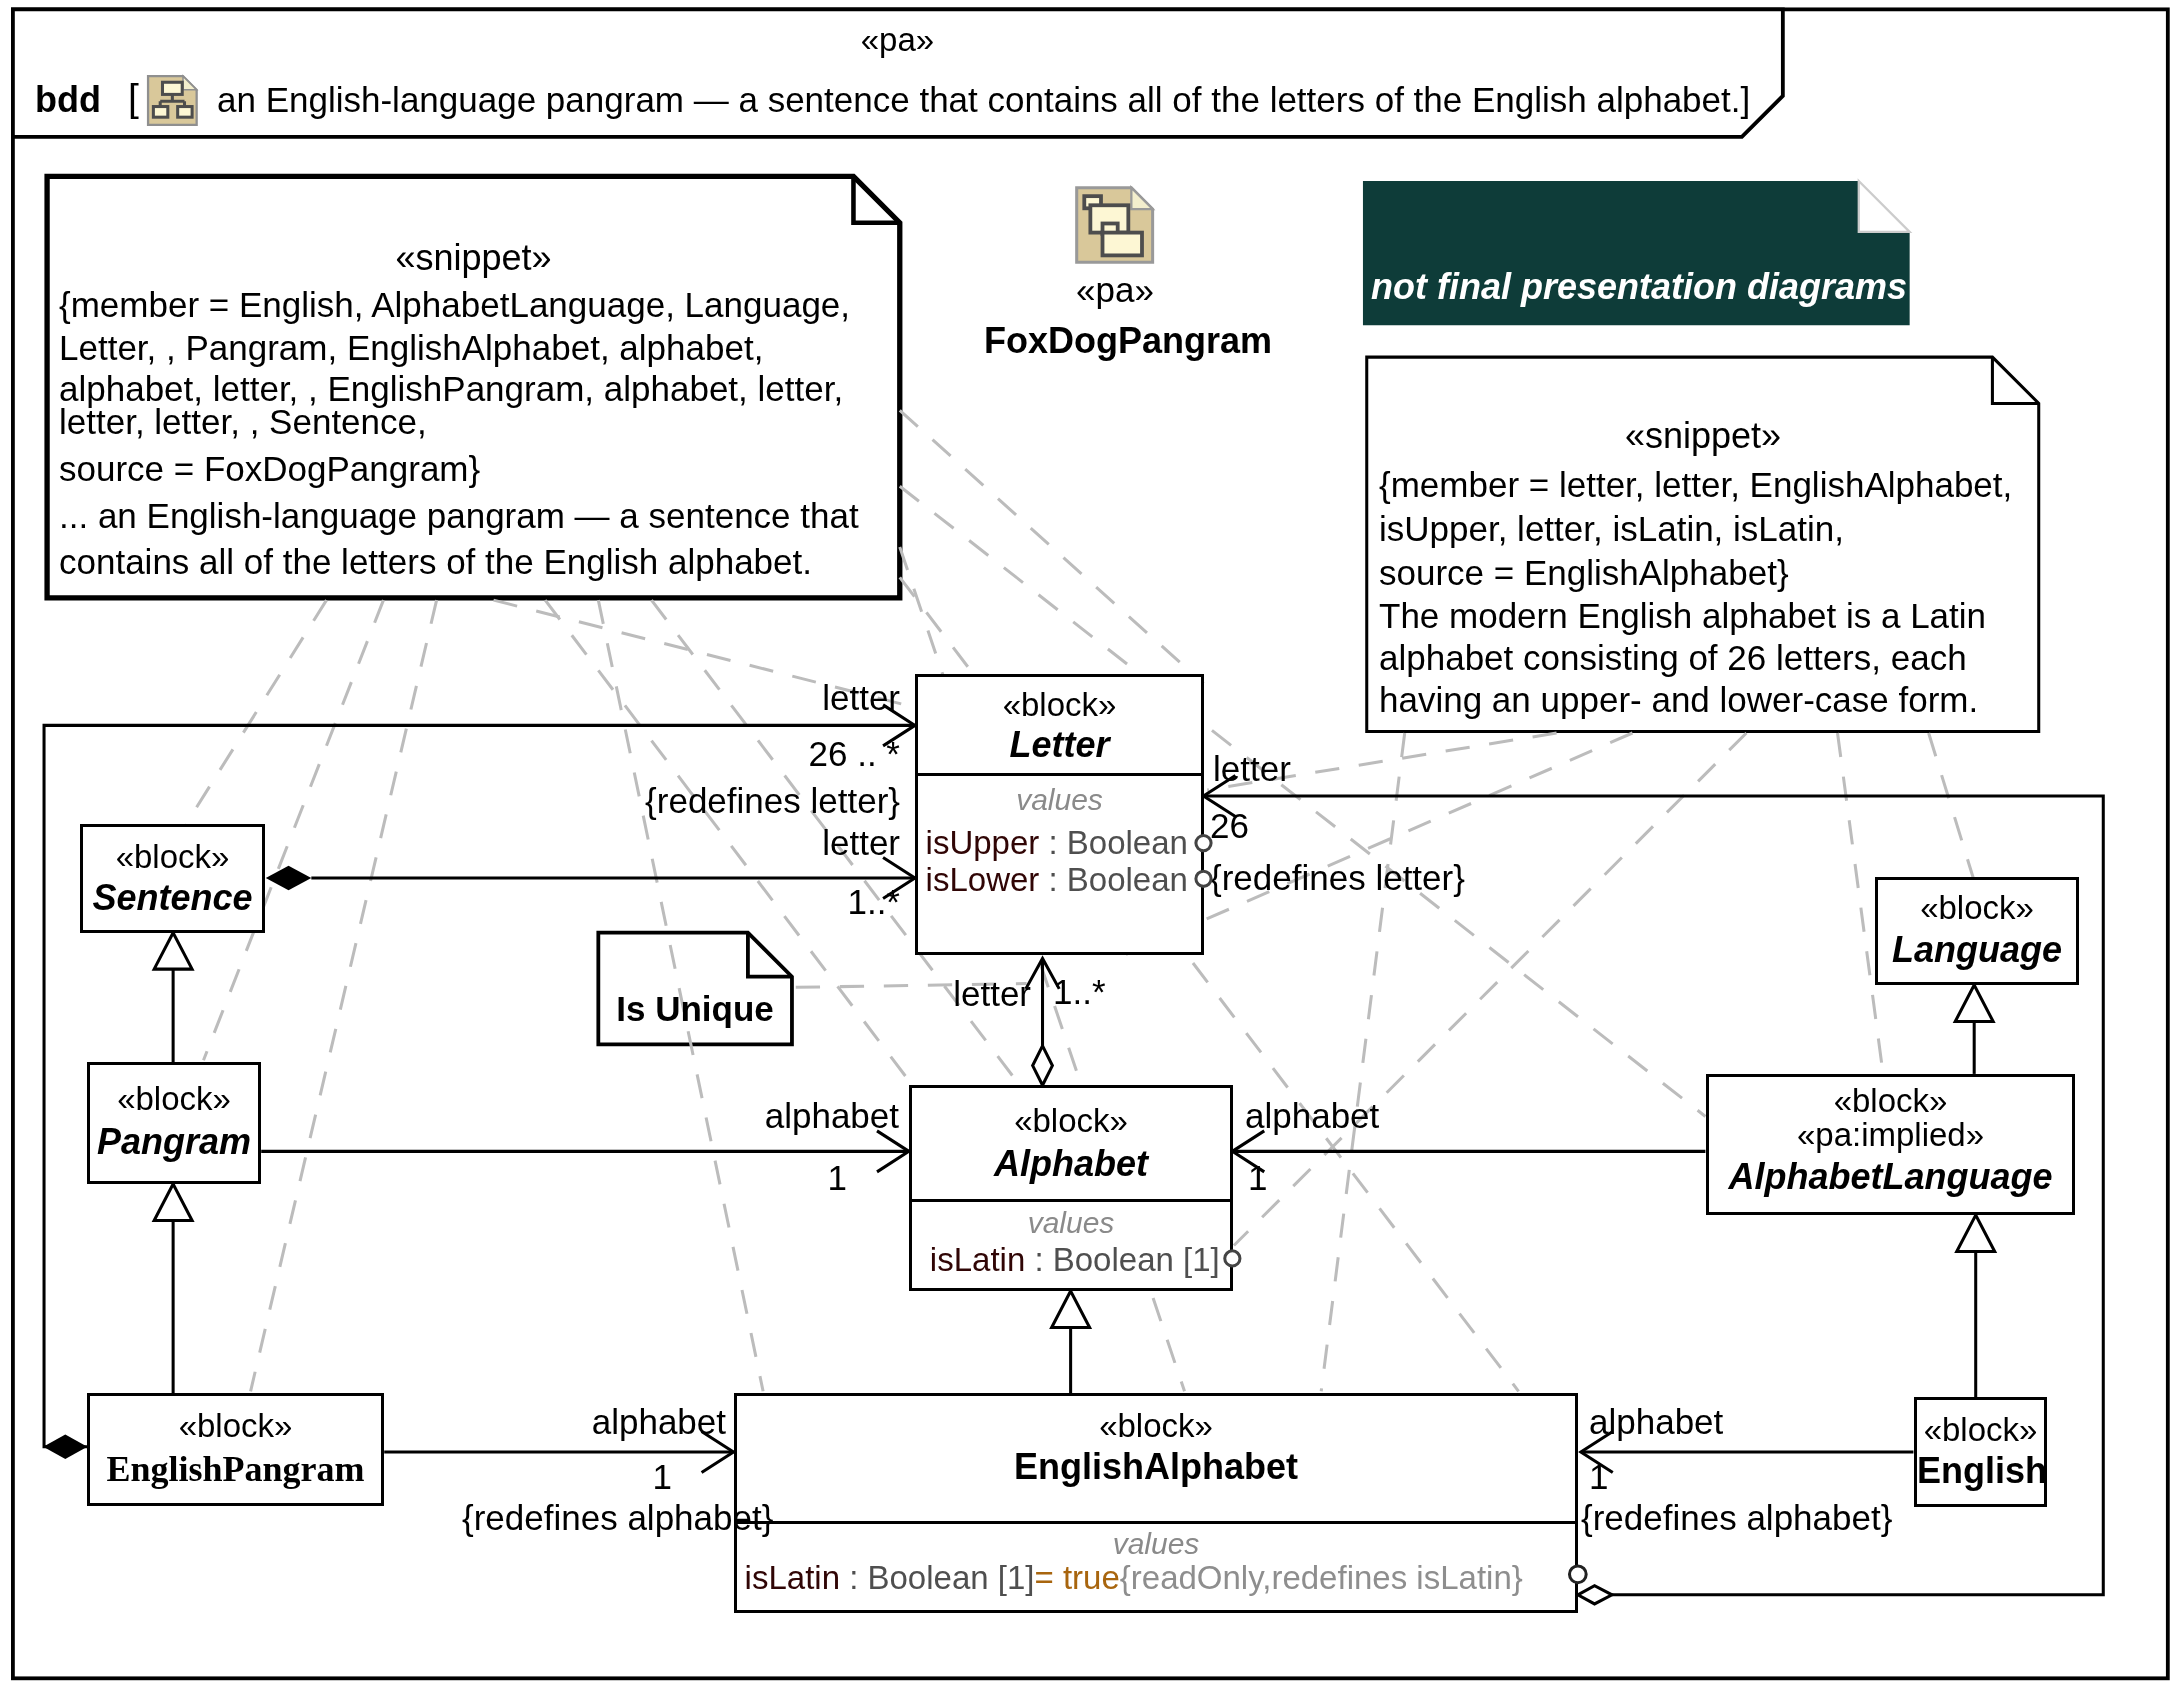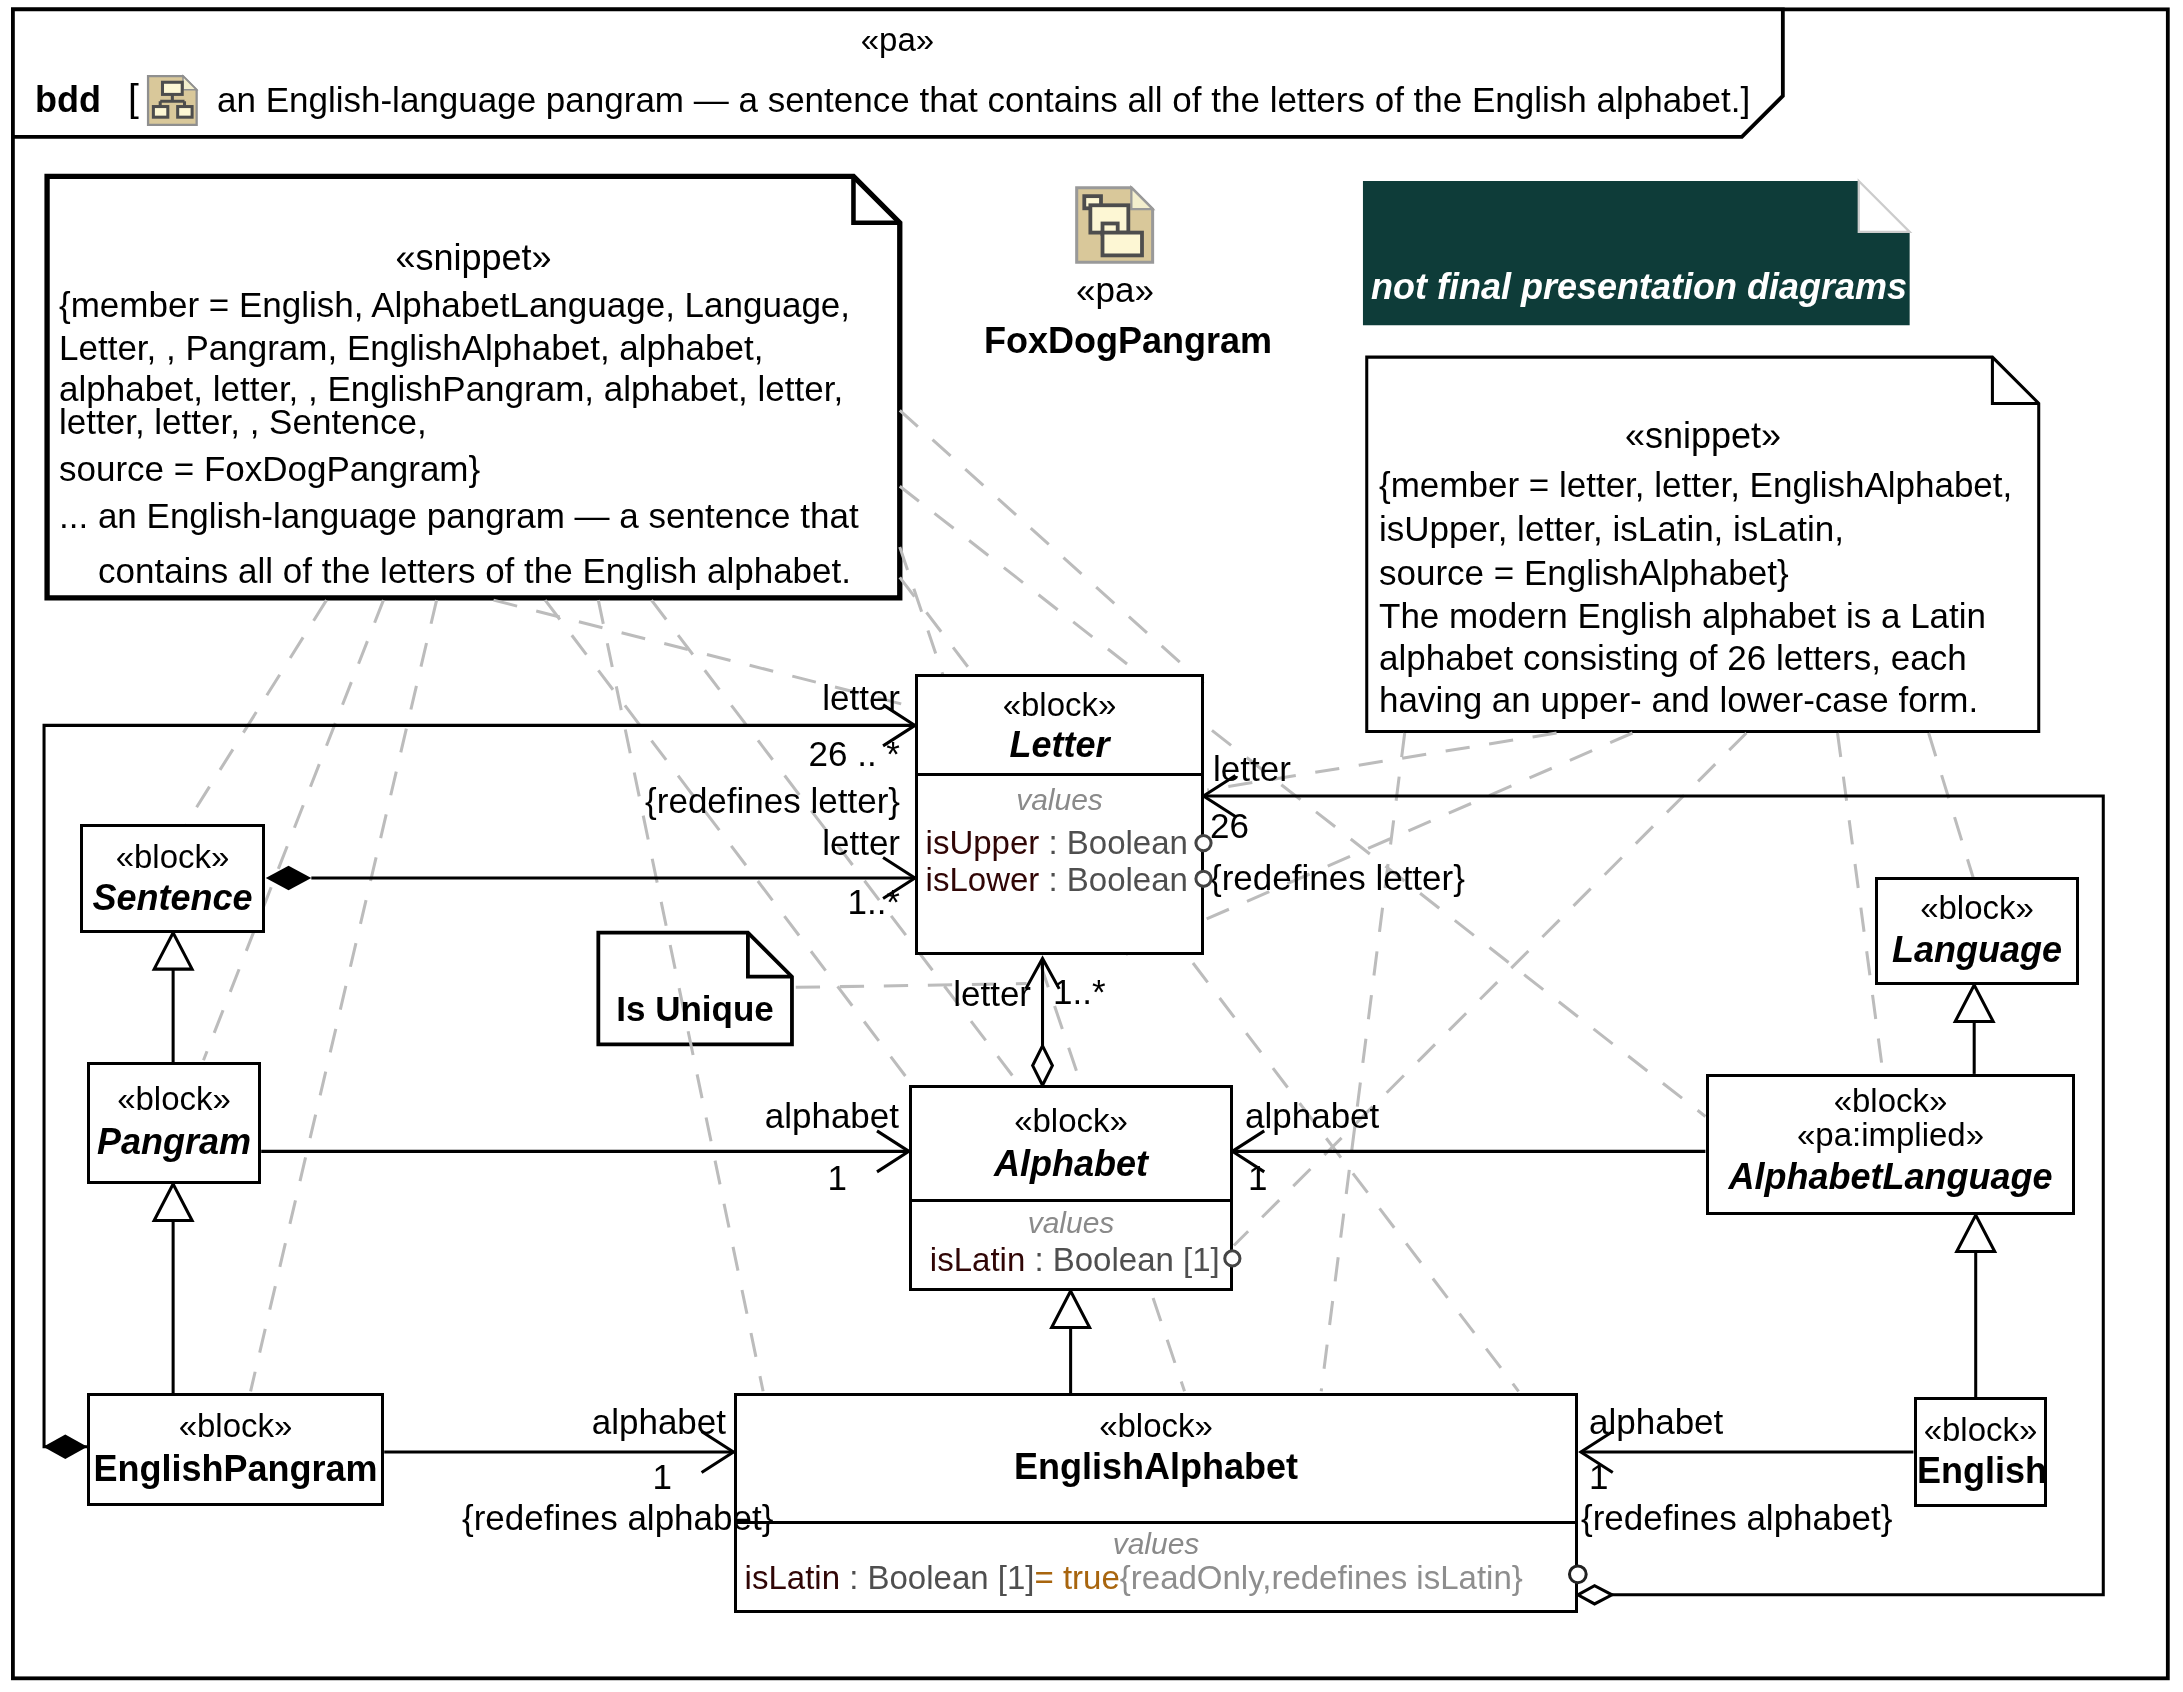--- a/index.html
+++ b/index.html
@@ -145,21 +145,21 @@
   <div class="abs hdr" id="hdr-desc">an English-language pangram — a sentence that contains all of the letters of the English alphabet.]</div>
 
   <div class="notetext" style="left:47px;top:176px;width:853px;height:421px;">
     <div class="ntitle" style="top:61px;">«snippet»</div>
     <div class="nline" style="left:12px;top:109px;">{member = English, AlphabetLanguage, Language,</div>
     <div class="nline" style="left:12px;top:152px;">Letter, , Pangram, EnglishAlphabet, alphabet,</div>
     <div class="nline" style="left:12px;top:193px;">alphabet, letter, , EnglishPangram, alphabet, letter,</div>
     <div class="nline" style="left:12px;top:226px;">letter, letter, , Sentence,</div>
     <div class="nline" style="left:12px;top:273px;">source = FoxDogPangram}</div>
     <div class="nline" style="left:12px;top:320px;">... an English-language pangram — a sentence that</div>
-    <div class="nline" style="left:12px;top:375px;margin-left:39px;">contains all of the letters of the English alphabet.</div>
+    <div class="nline" style="left:12px;top:366px;">contains all of the letters of the English alphabet.</div>
   </div>
 
   <div class="warnline" style="left:1371px;top:266px;">not final presentation diagrams</div>
 
   <div class="notetext" style="left:1367px;top:357px;width:672px;height:374px;">
     <div class="ntitle" style="top:58px;">«snippet»</div>
     <div class="nline" style="left:12px;top:108px;">{member = letter, letter, EnglishAlphabet,</div>
     <div class="nline" style="left:12px;top:152px;">isUpper, letter, isLatin, isLatin,</div>
     <div class="nline" style="left:12px;top:196px;">source = EnglishAlphabet}</div>
     <div class="nline" style="left:12px;top:239px;">The modern English alphabet is a Latin</div>
@@ -177,21 +177,21 @@
     <div class="bname it" style="top:50px;">Sentence</div>
   </div>
 
   <div class="block" style="left:87px;top:1062px;width:174px;height:122px;">
     <div class="stype" style="top:15px;">«block»</div>
     <div class="bname it" style="top:56px;">Pangram</div>
   </div>
 
   <div class="block" style="left:87px;top:1393px;width:297px;height:113px;">
     <div class="stype" style="top:10.6px;">«block»</div>
-    <div class="bname" style="top:52px;">EnglishPangram</div>
+    <div class="bname" style="top:52px;font-family:Liberation Serif, serif;">EnglishPangram</div>
   </div>
 
   <div class="block" style="left:915px;top:674px;width:289px;height:281px;">
     <div class="stype" style="top:9px;">«block»</div>
     <div class="bname it" style="top:47px;">Letter</div>
     <div class="divider" style="top:96px;"></div>
     <div class="vlabel" style="top:106px;">values</div>
     <div class="prow" style="top:147px;"><span class="p-name">isUpper</span><span class="p-type"> : Boolean</span></div>
     <div class="prow" style="top:184px;"><span class="p-name">isLower</span><span class="p-type"> : Boolean</span></div>
   </div>

